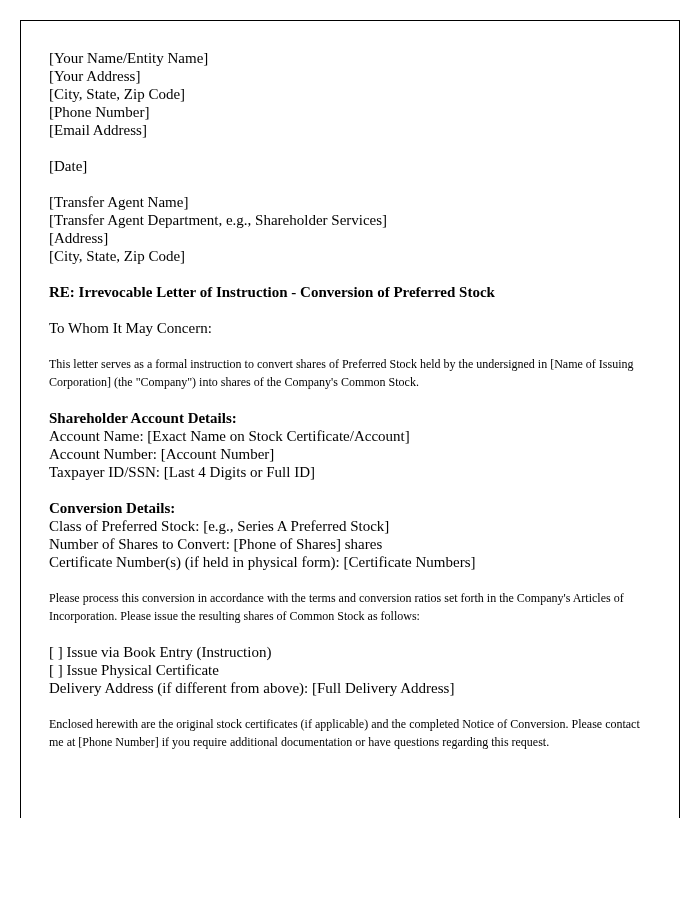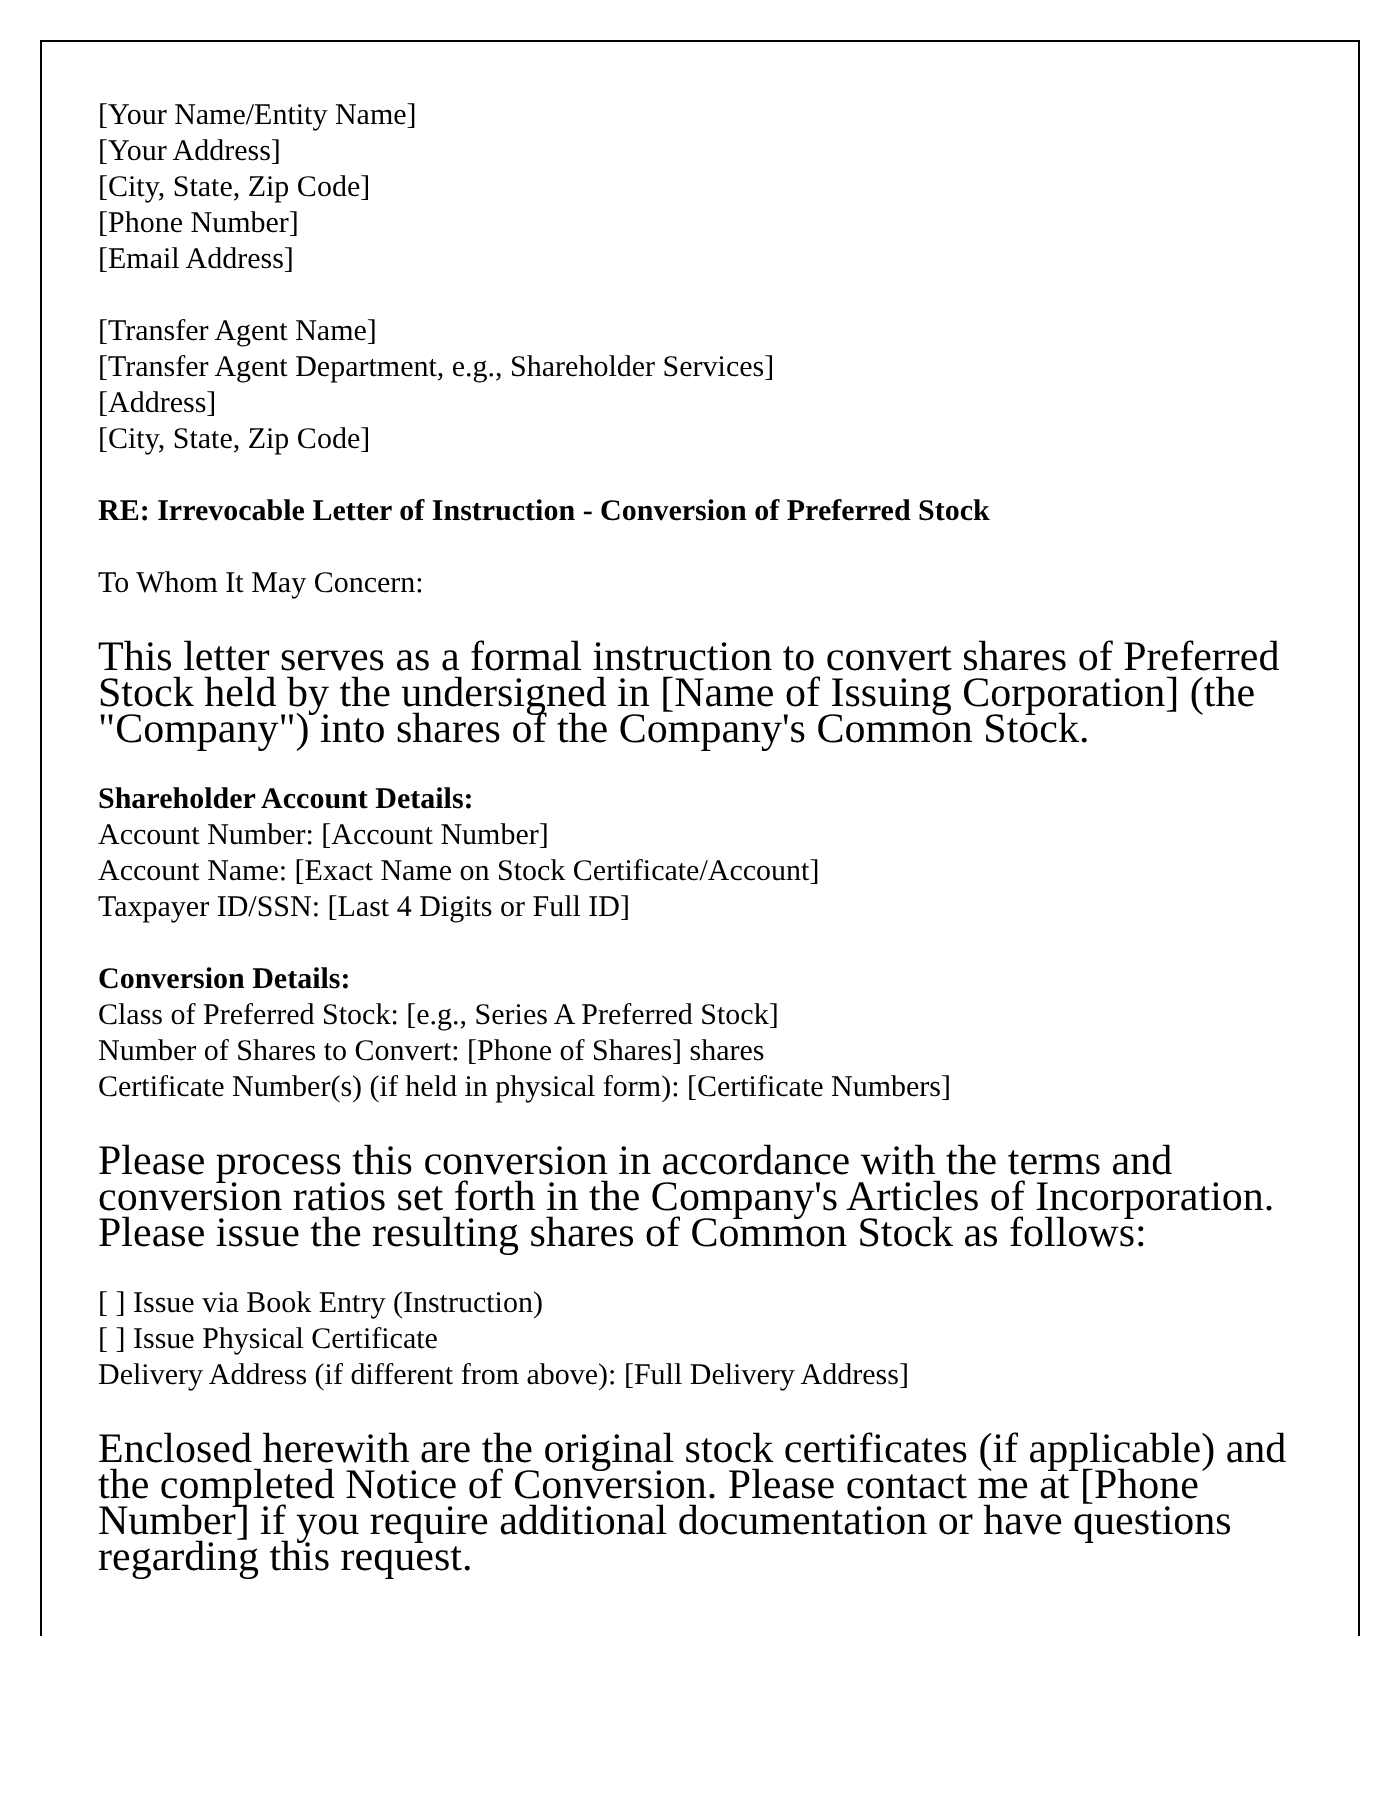--- a/index.html
+++ b/index.html
@@ -23,21 +23,21 @@
     border-bottom: none;
     padding: 28px 28px 0 28px;
     overflow: hidden;
   }
   .line {
     font-size: 15px;
     line-height: 18px;
     white-space: pre-wrap;
   }
   .para {
-    font-size: 21px;
+    font-size: 12px;
     line-height: 18px;
     margin: 0 0 18px 0;
     max-width: 596px;
   }
   .block {
     margin: 0 0 18px 0;
   }
   .bold {
     font-weight: bold;
   }
@@ -48,42 +48,45 @@
 <div class="page">
 
   <div class="block">
     <div class="line">[Your Name/Entity Name]</div>
     <div class="line">[Your Address]</div>
     <div class="line">[City, State, Zip Code]</div>
     <div class="line">[Phone Number]</div>
     <div class="line">[Email Address]</div>
   </div>
 
+  <div class="block">
+    <div class="line">[Date]</div>
+  </div>
 
   <div class="block">
     <div class="line">[Transfer Agent Name]</div>
     <div class="line">[Transfer Agent Department, e.g., Shareholder Services]</div>
     <div class="line">[Address]</div>
     <div class="line">[City, State, Zip Code]</div>
   </div>
 
   <div class="block">
     <div class="line bold">RE: Irrevocable Letter of Instruction - Conversion of Preferred Stock</div>
   </div>
 
   <div class="block">
     <div class="line">To Whom It May Concern:</div>
   </div>
 
   <p class="para">This letter serves as a formal instruction to convert shares of Preferred Stock held by the undersigned in [Name of Issuing Corporation] (the "Company") into shares of the Company's Common Stock.</p>
 
   <div class="block">
     <div class="line bold">Shareholder Account Details:</div>
+    <div class="line">Account Name: [Exact Name on Stock Certificate/Account]</div>
     <div class="line">Account Number: [Account Number]</div>
-    <div class="line">Account Name: [Exact Name on Stock Certificate/Account]</div>
     <div class="line">Taxpayer ID/SSN: [Last 4 Digits or Full ID]</div>
   </div>
 
   <div class="block">
     <div class="line bold">Conversion Details:</div>
     <div class="line">Class of Preferred Stock: [e.g., Series A Preferred Stock]</div>
     <div class="line">Number of Shares to Convert: [Phone of Shares] shares</div>
     <div class="line">Certificate Number(s) (if held in physical form): [Certificate Numbers]</div>
   </div>
 

